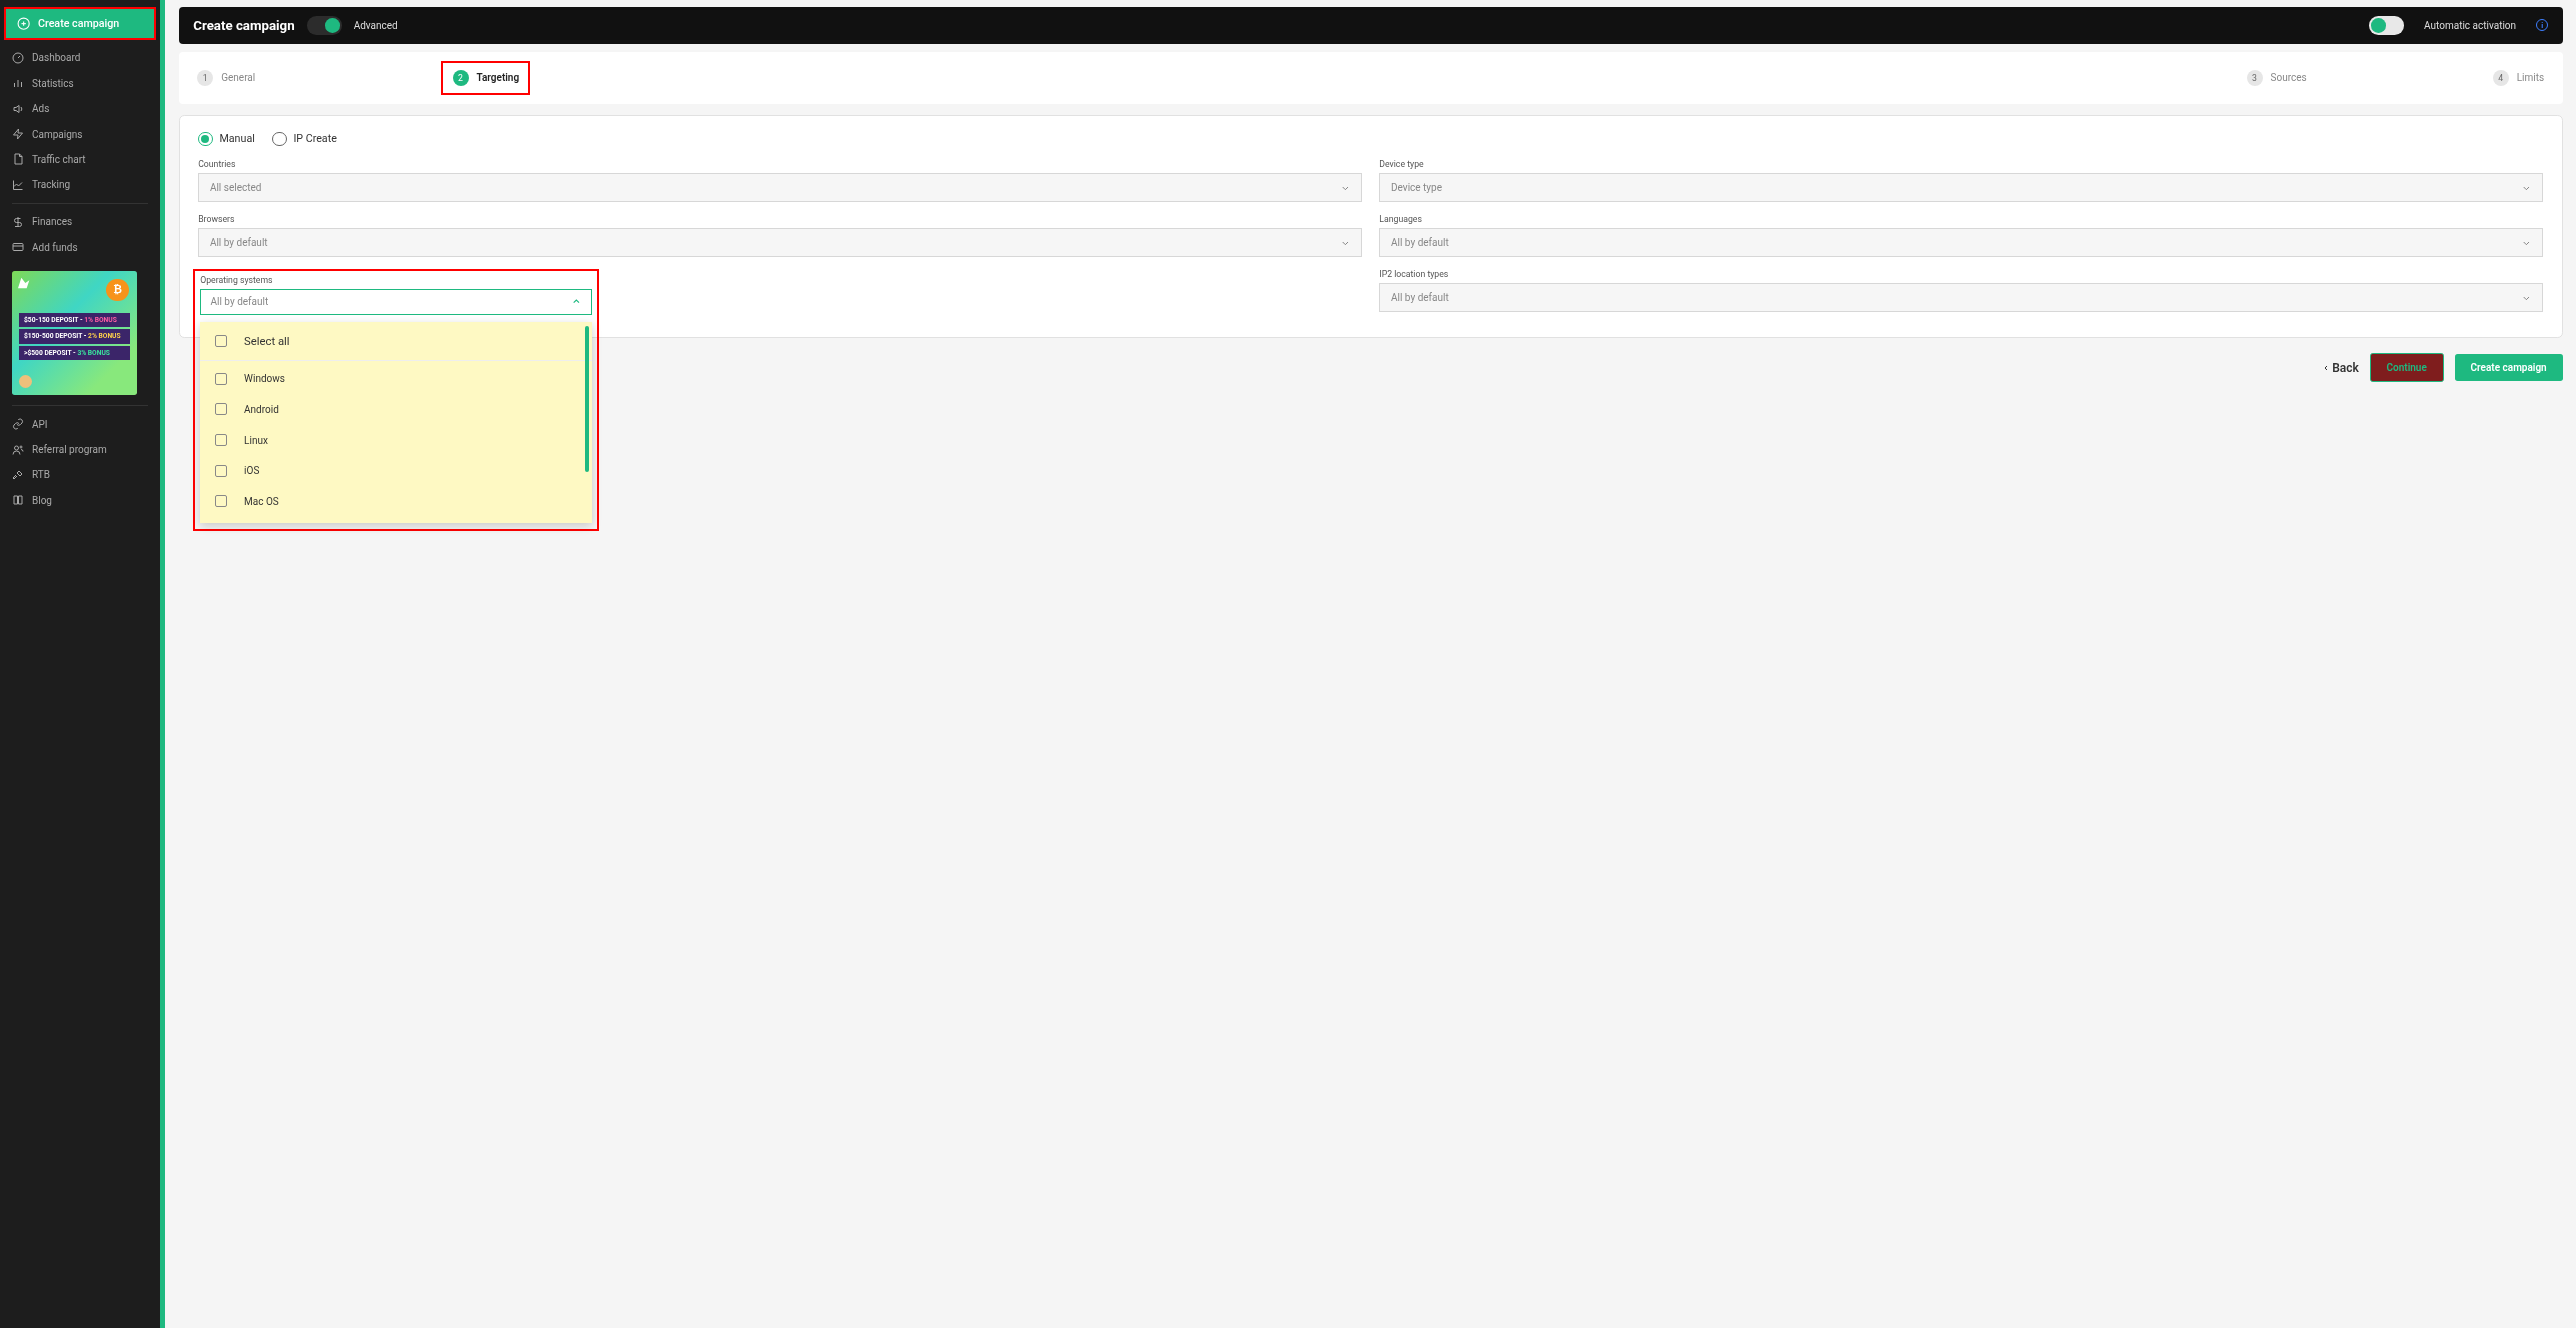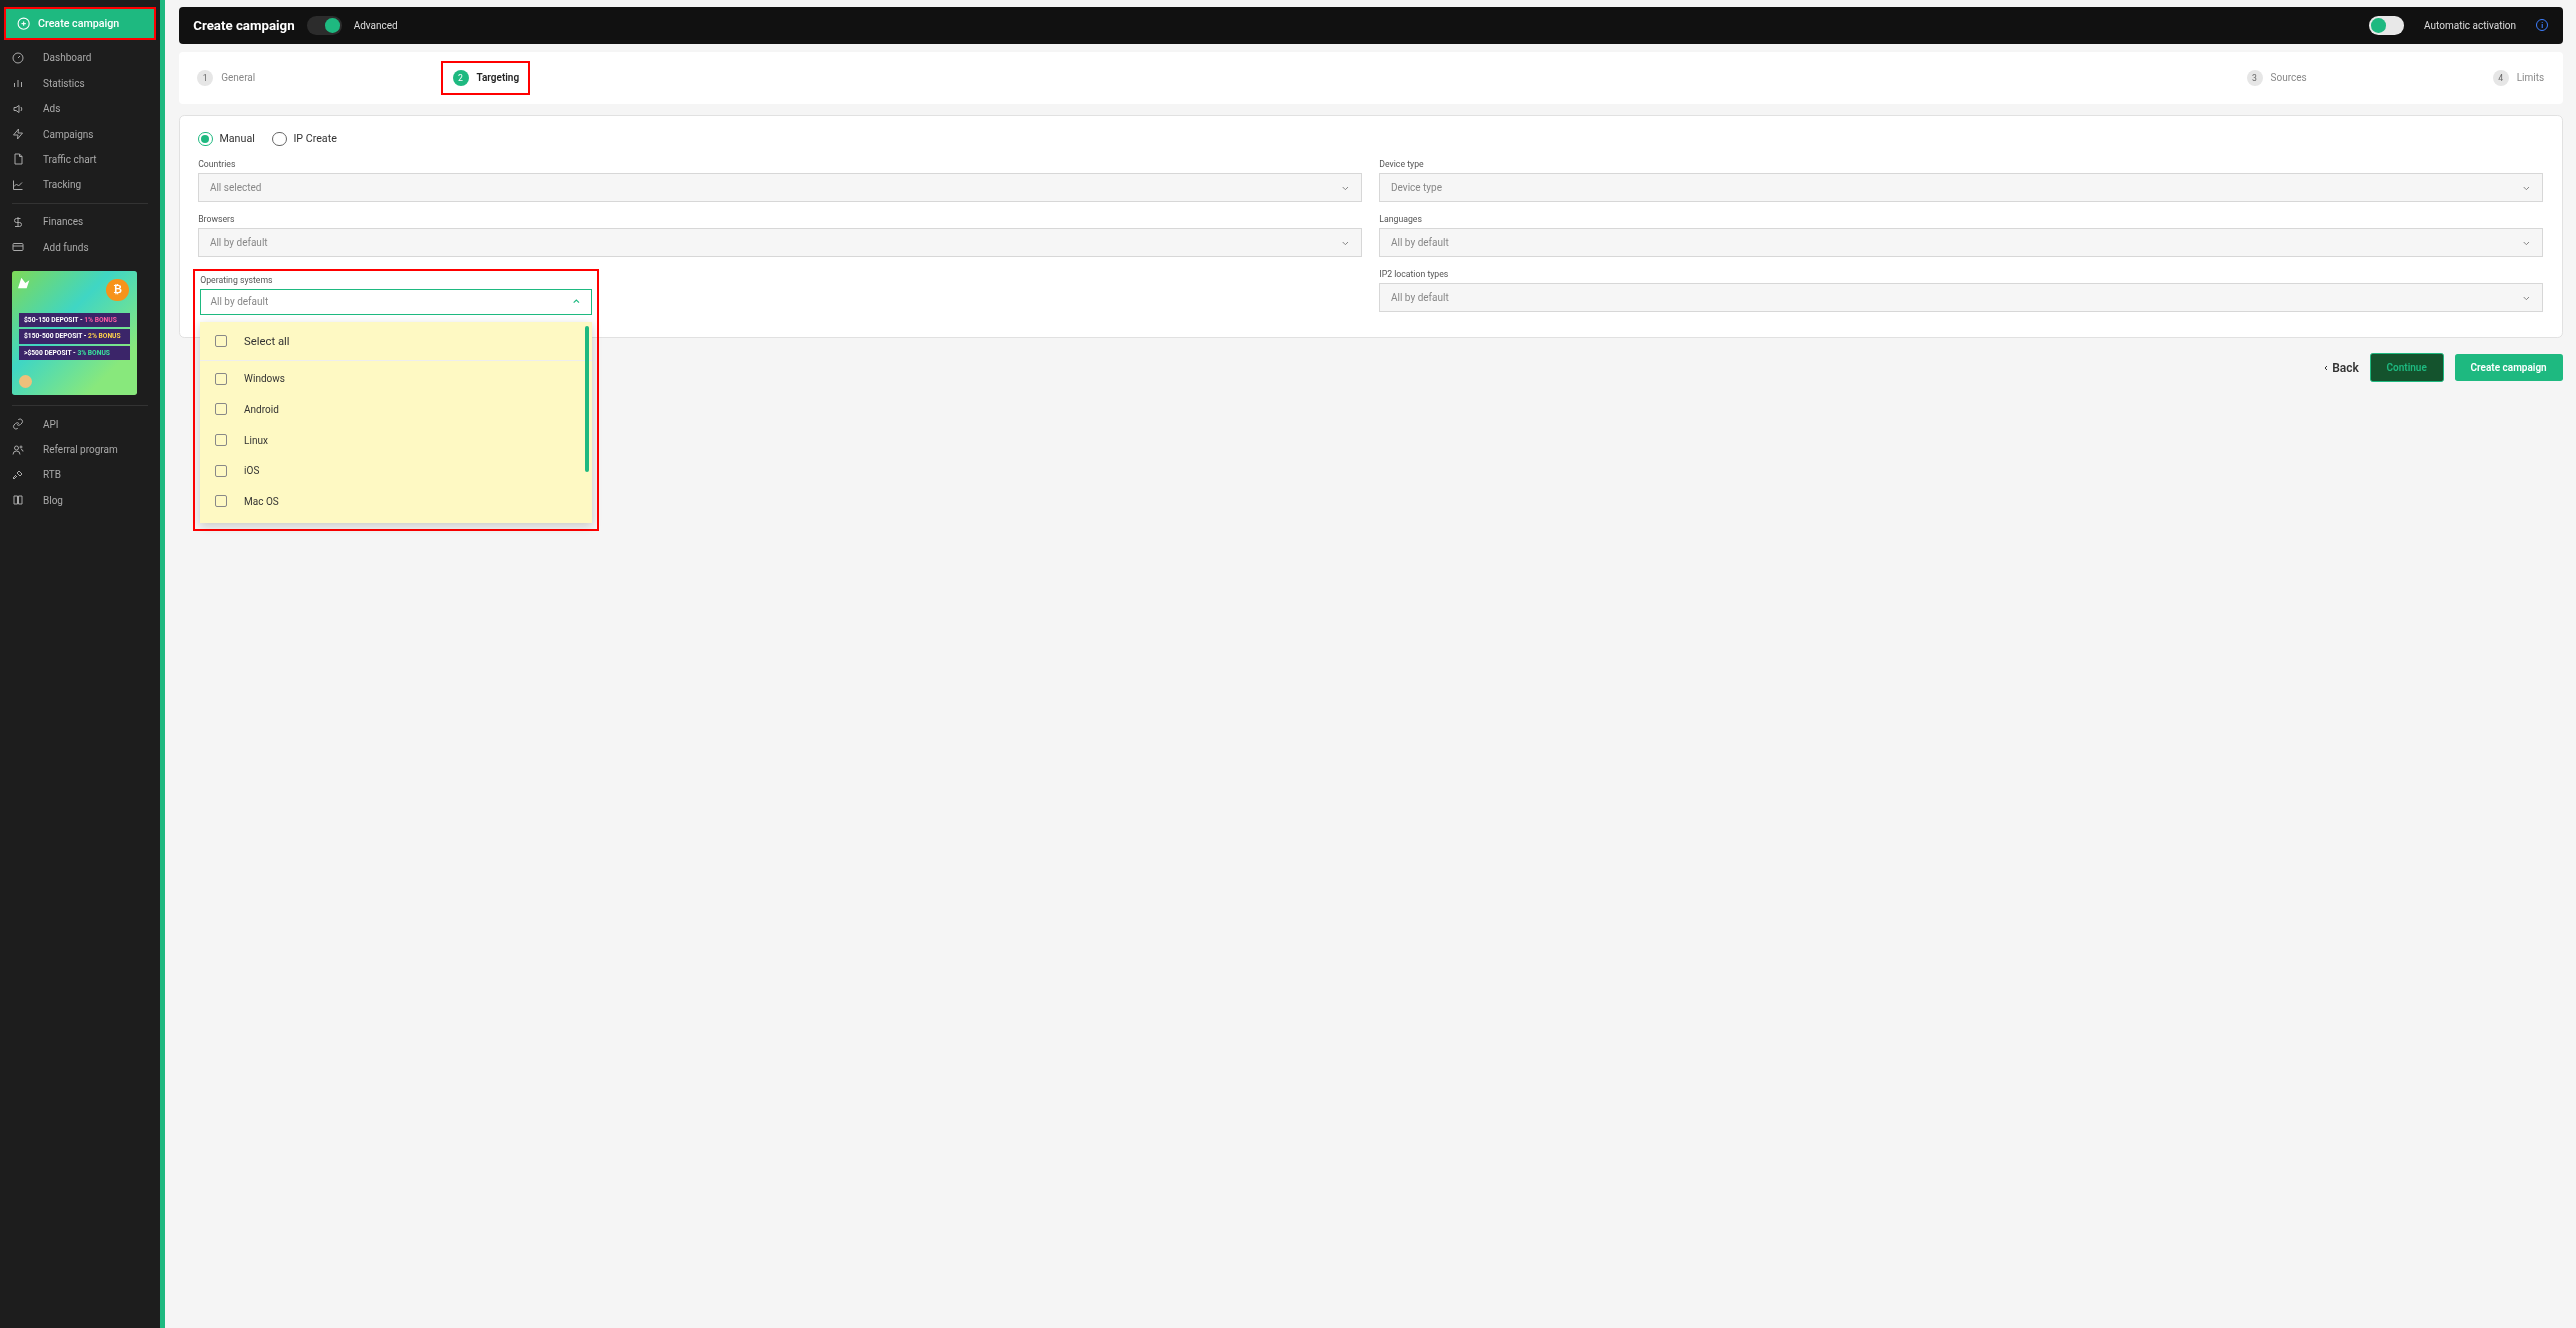--- a/index.html
+++ b/index.html
@@ -2,21 +2,21 @@
 <html style="font-size:10.7px"><head>
 <meta charset="utf-8">
 <style>
 * { margin: 0; padding: 0; box-sizing: border-box; font-family: -apple-system, BlinkMacSystemFont, "Segoe UI", Roboto, Arial, sans-serif; }
 body { background: #f5f5f5; display: flex; }
 
 
 .sidebar { width: 160px; background: #1d1d1d; min-height: 100vh; padding: 6.7px 0; flex-shrink: 0; }
 .create-btn-wrap { border: 2.7px solid #ff0000; padding: 0; margin: 0 4px 5.3px 4px; }
 .create-btn { background: #1eb980; color: #fff; font-size: 10.7px; font-weight: 500; padding: 8px 10.7px; cursor: pointer; display: flex; align-items: center; gap: 8px; }
-.side-item { display: flex; align-items: center; gap: 19px; padding: 6.7px 12px; color: #aaa; font-size: 10px; cursor: pointer; }
+.side-item { display: flex; align-items: center; gap: 8px; padding: 6.7px 12px; color: #aaa; font-size: 10px; cursor: pointer; }
 .side-item svg { width: 12px; height: 12px; flex-shrink: 0; }
 .side-divider { border-top: 0.7px solid #333; margin: 5.3px 12px; }
 .promo-box { margin: 10.7px 12px; width: 125px; height: 124px; background: linear-gradient(135deg, #7ed957 0%, #3fd6c4 40%, #88e87c 80%); position: relative; border-radius: 2.7px; overflow: hidden; padding-top: 40px; }
 .promo-icon-bird { position: absolute; top: 4px; left: 4px; color: #fff; }
 .promo-icon-coin { position: absolute; top: 8px; right: 8px; width: 22.6px; height: 22.6px; border-radius: 50%; background: #f7931a; display:flex; align-items:center; justify-content:center; color:#fff; font-weight:bold; }
 .promo-line { background: #3b2569; color: #fff; font-size: 6.7px; font-weight: bold; padding: 3.3px 5.3px; margin: 2px 6.7px; }
 .promo-line .pct1 { color: #ff5ea3; }
 .promo-line .pct2 { color: #ffd24a; }
 .promo-line .pct3 { color: #3ae49e; }
 .promo-dot { position:absolute; bottom:6.7px; left:6.7px; width:13.3px; height:13.3px; border-radius:50%; background:#efc07b; }
@@ -73,21 +73,21 @@
 .os-item.header .label { font-size: 11.3px; }
 .chk { width: 12px; height: 12px; border: 1.3px solid #888; border-radius: 2px; flex-shrink: 0; }
 .os-scroll { position: absolute; right: 2.7px; top: 4px; width: 4px; height: 146px; background: #1eb980; border-radius: 2px; }
 
 
 .left-col-placeholder { height: 40px; }
 
 
 .footer-row { display: flex; justify-content: flex-end; align-items: center; gap: 10.7px; margin-top: 14.6px; }
 .back-link { color: #333; font-size: 12px; font-weight: 600; cursor: pointer; display:flex; align-items:center; gap:2.7px; }
-.btn-outline { border: 0.7px solid #1eb980; color: #1eb980; background: #14532d; padding: 8px 16px; font-size: 10px; font-weight: 600; border-radius: 2.7px; cursor: pointer; }
+.btn-outline { border: 0.7px solid #1eb980; color: #1eb980; background: #7f1d1d; padding: 8px 16px; font-size: 10px; font-weight: 600; border-radius: 2.7px; cursor: pointer; }
 .btn-solid { border: none; background: #1eb980; color: #fff; padding: 8px 16px; font-size: 10px; font-weight: 600; border-radius: 2.7px; cursor: pointer; }
 
 svg { display: inline-block; }
 </style>
 </head>
 <body>
 
 <div class="sidebar">
   <div class="create-btn-wrap">
     <div class="create-btn">

